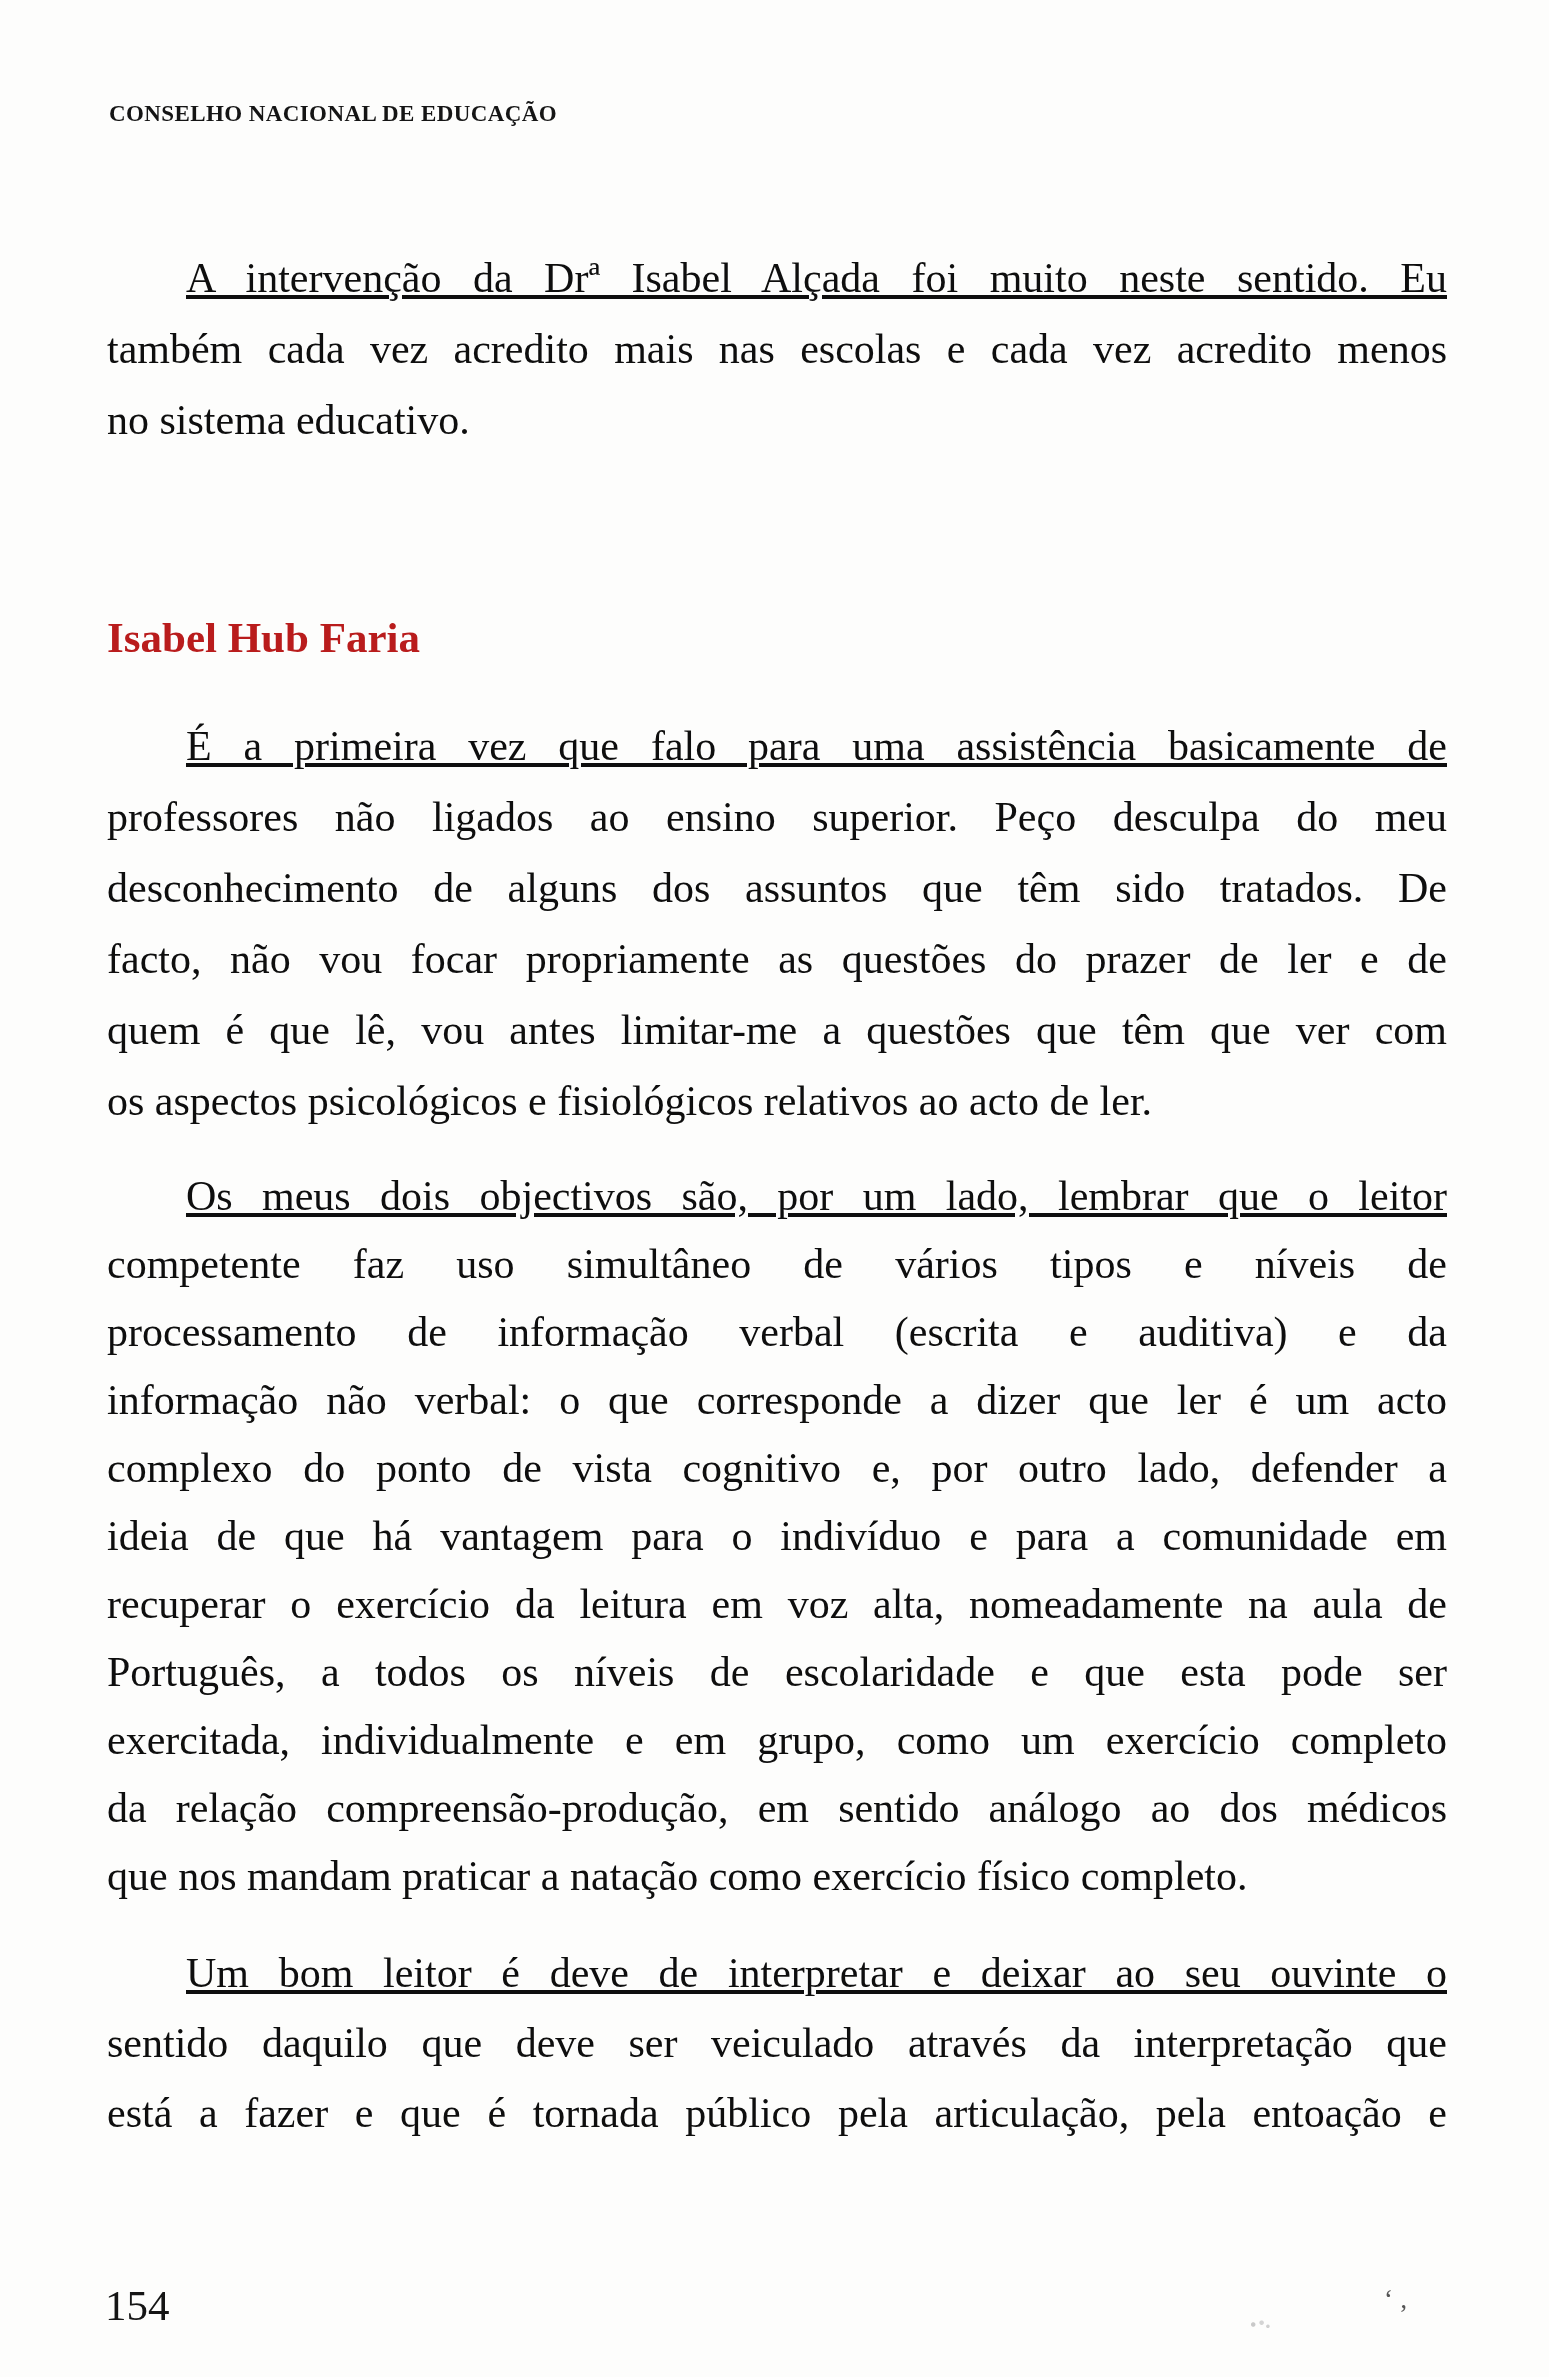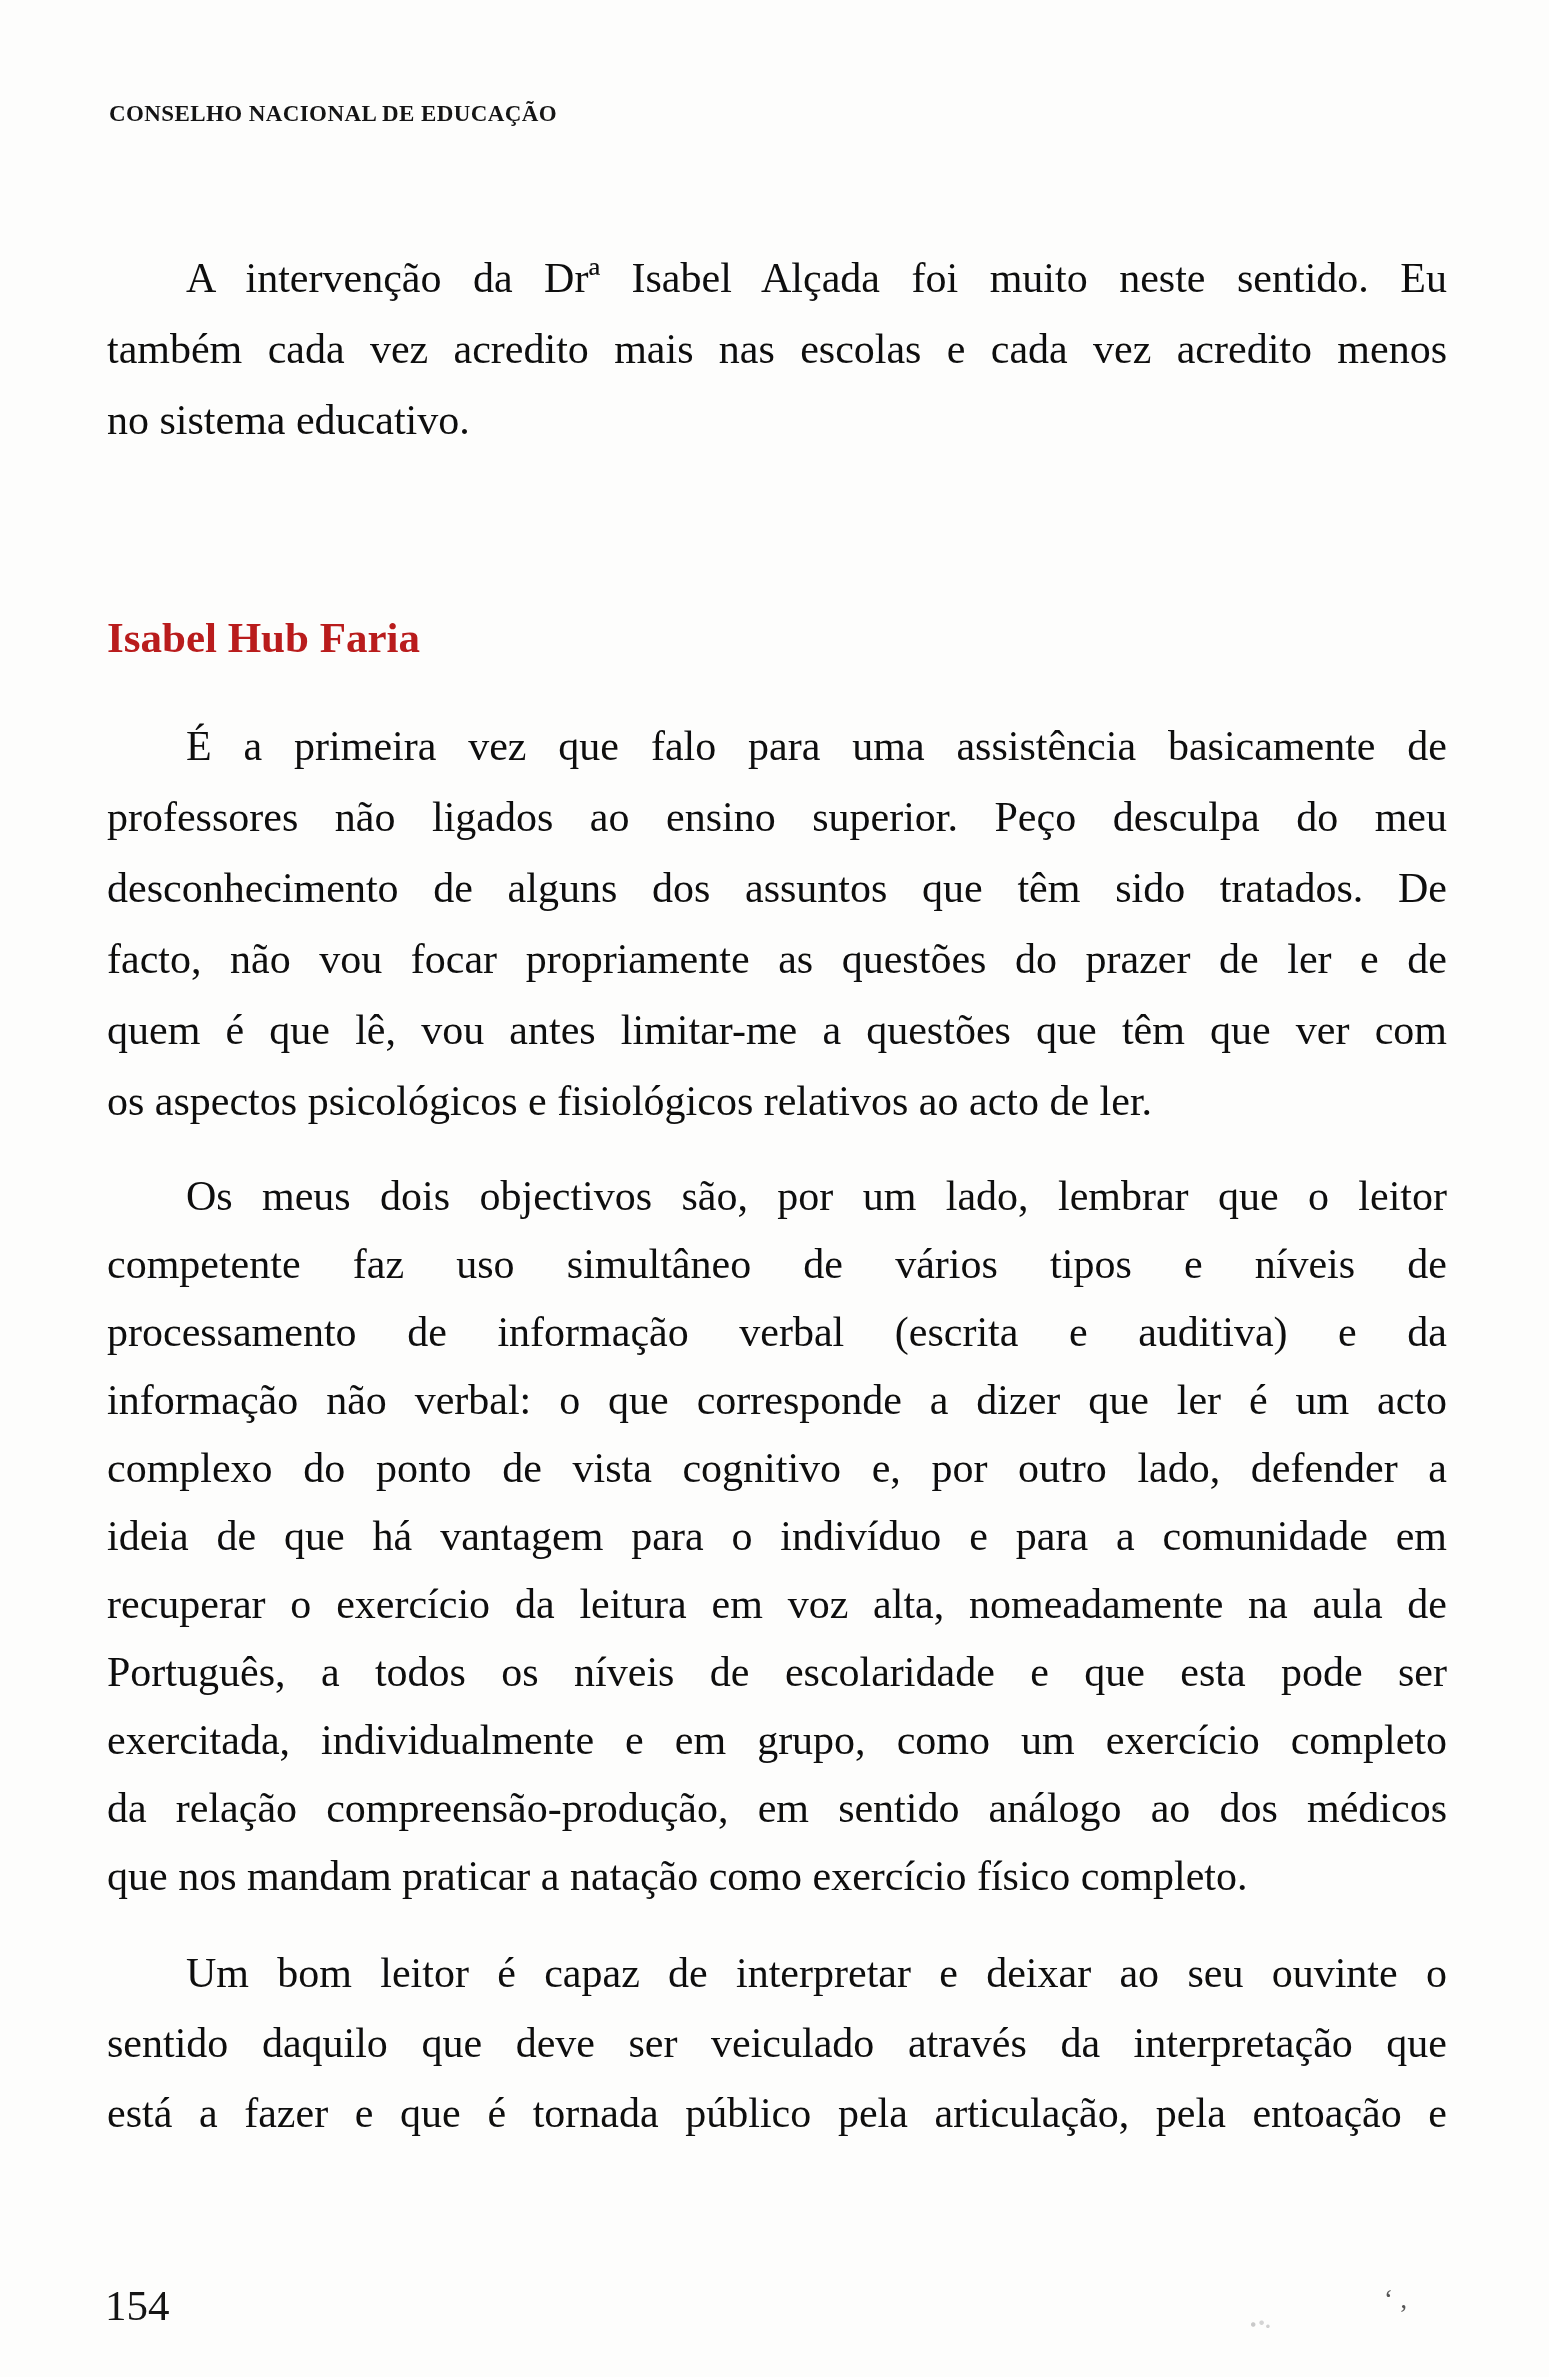--- a/index.html
+++ b/index.html
@@ -32,21 +32,21 @@
     left: 107px;
     width: 1340px;
     font-size: 42px;
     color: #0e0e0e;
   }
   .para .line {
     text-align: justify;
     text-align-last: justify;
     white-space: nowrap;
   }
-  .para .line.first { text-indent: 79px; }
+  .para .line.first { text-indent: 79px; text-decoration: underline; }
   .para .line.last {
     text-align-last: left;
     white-space: normal;
   }
   .para.continues .line.last {
     text-align-last: justify;
     white-space: nowrap;
   }
   .para-intro { top: 243px; line-height: 71px; }
   .para-1     { top: 711px;  line-height: 71px; }
@@ -121,21 +121,21 @@
       <div class="line">complexo do ponto de vista cognitivo e, por outro lado, defender a</div>
       <div class="line">ideia de que há vantagem para o indivíduo e para a comunidade em</div>
       <div class="line">recuperar o exercício da leitura em voz alta, nomeadamente na aula de</div>
       <div class="line">Português, a todos os níveis de escolaridade e que esta pode ser</div>
       <div class="line">exercitada, individualmente e em grupo, como um exercício completo</div>
       <div class="line">da relação compreensão-produção, em sentido análogo ao dos médicos</div>
       <div class="line last">que nos mandam praticar a natação como exercício físico completo.</div>
     </div>
 
   <div class="text-block para para-3 continues">
-      <div class="line first">Um bom leitor é capaz de interpretar e deixar ao seu ouvinte o</div>
+      <div class="line first">Um bom leitor é deve de interpretar e deixar ao seu ouvinte o</div>
       <div class="line">sentido daquilo que deve ser veiculado através da interpretação que</div>
       <div class="line last">está a fazer e que é tornada público pela articulação, pela entoação e</div>
     </div>
 
   <div class="page-number">154</div>
 
   <span class="speck faint" style="left:1432px; top:1802px;">ʼ</span>
   <span class="speck" style="left:1384px; top:2286px;">ʻ</span>
   <span class="speck" style="left:1399px; top:2301px;">ʼ</span>
   <div class="smudge"></div>

